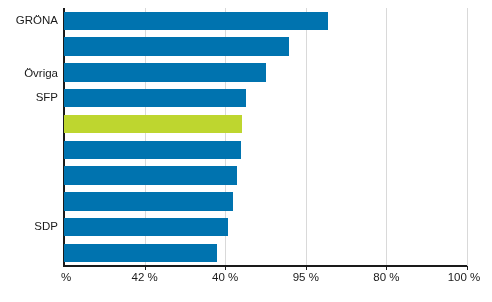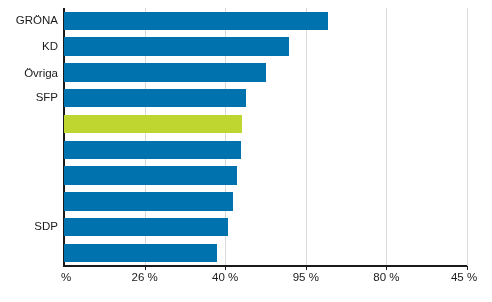--- a/index.html
+++ b/index.html
@@ -137,21 +137,20 @@
     <div class="gridline" style="left:241.8px"></div>
     <div class="gridline" style="left:322.4px"></div>
     <div class="gridline" style="left:402.5px"></div>
   </div>
 
   <div class="axis-left"></div>
   <div class="axis-bottom"></div>
 
   <div class="ylabels">
     <div class="ylabel" style="top:0px">GRÖNA</div>
-    <div class="ylabel" style="top:25.8px">KD</div>
     <div class="ylabel" style="top:53px">Övriga</div>
     <div class="ylabel" style="top:77.4px">SFP</div>
     <div class="ylabel" style="top:206.4px">SDP</div>
   </div>
 
   <div class="bars">
     <div class="bar-row" style="top:0px">
       <div class="bar" style="width:263.9px"></div>
     </div>
     <div class="bar-row" style="top:25.8px">
@@ -184,20 +183,20 @@
   </div>
 
   <div class="tick" style="left:144.6px"></div>
   <div class="tick" style="left:225.2px"></div>
   <div class="tick" style="left:305.8px"></div>
   <div class="tick" style="left:386.4px"></div>
   <div class="tick" style="left:466.5px"></div>
 
   <div class="xlabels">
     <div class="xlabel" style="left:66px">%</div>
-    <div class="xlabel" style="left:144.6px">26 %</div>
+    <div class="xlabel" style="left:144.6px">42 %</div>
     <div class="xlabel" style="left:225.2px">40 %</div>
     <div class="xlabel" style="left:305.8px">95 %</div>
     <div class="xlabel" style="left:386.4px">80 %</div>
-    <div class="xlabel" style="left:464px">45 %</div>
+    <div class="xlabel" style="left:464px">100 %</div>
   </div>
 
 </div>
 
 </body></html>

